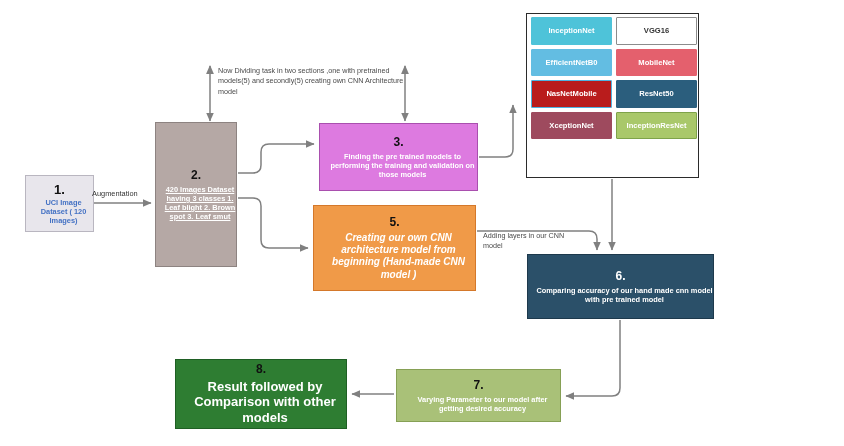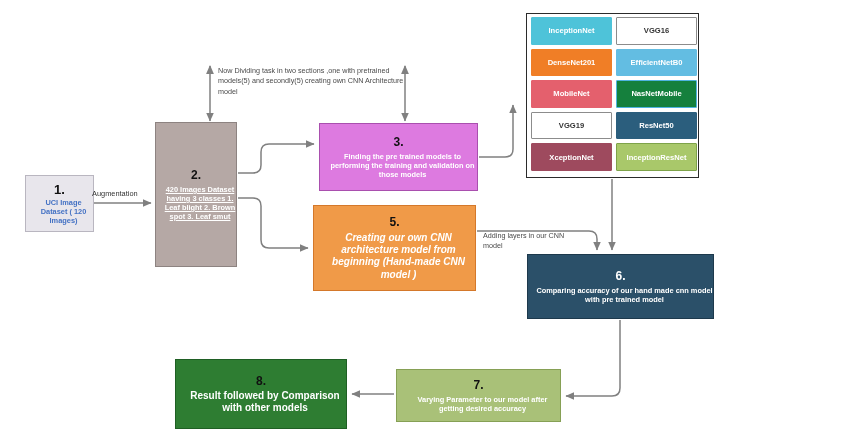--- a/index.html
+++ b/index.html
@@ -52,21 +52,21 @@
   
   #node7{left:396px;top:369px;width:165px;height:53px;
     background:#a9c178;border:1px solid #86a055;}
   #node7 .num{font-size:12px;margin-bottom:2px;}
   #node7 .body{font-size:7.4px;color:#ffffff;}
 
   
   #node8{left:175px;top:359px;width:172px;height:70px;
     background:#2e7d32;border:1px solid #1f5f24;}
   #node8 .num{font-size:12px;margin-bottom:2px;color:#111;}
-  #node8 .body{font-size:10px;color:#ffffff;}
+  #node8 .body{font-size:13px;color:#ffffff;}
 
   
   #model-panel{
     position:absolute;left:526px;top:13px;width:173px;height:165px;
     background:#ffffff;border:1.4px solid #2b2b2b;box-sizing:border-box;
   }
   #model-grid{
     position:absolute;left:531px;top:17px;width:166px;height:154px;
     display:grid;grid-template-columns:1fr 1fr;grid-template-rows:repeat(5,1fr);
     gap:4px 4px;box-sizing:border-box;
@@ -157,25 +157,23 @@
 
   <div class="node" id="node8">
     <div class="num">8.</div>
     <div class="body">Result followed by Comparison with other models</div>
   </div>
 
   <div id="model-panel"></div>
   <div id="model-grid">
       <div class="chip" style="background: rgb(78, 195, 217); color: rgb(255, 255, 255); border: 1px solid rgb(78, 195, 217);">InceptionNet</div>
       <div class="chip" style="background: rgb(255, 255, 255); color: rgb(51, 51, 51); border: 1px solid rgb(140, 140, 140);">VGG16</div>
-      <div class="chip" style="background: rgb(240, 126, 38); color: rgb(255, 255, 255); border: 1px solid rgb(240, 126, 38);">DenseNet201</div>
       <div class="chip" style="background: rgb(99, 189, 226); color: rgb(255, 255, 255); border: 1px solid rgb(99, 189, 226);">EfficientNetB0</div>
       <div class="chip" style="background: rgb(228, 96, 109); color: rgb(255, 255, 255); border: 1px solid rgb(228, 96, 109);">MobileNet</div>
-      <div class="chip" style="background: #15803d; color: rgb(255, 255, 255); border: 1px solid rgb(79, 179, 224);">NasNetMobile</div>
-      <div class="chip" style="background: rgb(255, 255, 255); color: rgb(51, 51, 51); border: 1px solid rgb(140, 140, 140);">VGG19</div>
+      <div class="chip" style="background: #b91c1c; color: rgb(255, 255, 255); border: 1px solid rgb(79, 179, 224);">NasNetMobile</div>
       <div class="chip" style="background: rgb(43, 94, 125); color: rgb(255, 255, 255); border: 1px solid rgb(43, 94, 125);">ResNet50</div>
       <div class="chip" style="background: rgb(158, 74, 94); color: rgb(255, 255, 255); border: 1px solid rgb(158, 74, 94);">XceptionNet</div>
       <div class="chip" style="background: rgb(169, 200, 106); color: rgb(255, 255, 255); border: 1px solid rgb(126, 163, 74);">InceptionResNet</div>
     </div>
 
   <div class="anno" id="anno-augmentation">Augmentation</div>
   <div class="anno" id="anno-top">Now Dividing task in two sections ,one with pretrained models(5) and secondly(5) creating own CNN Architecture model</div>
   <div class="anno" id="anno-adding">Adding layers in our CNN model</div>
 
 </div>

